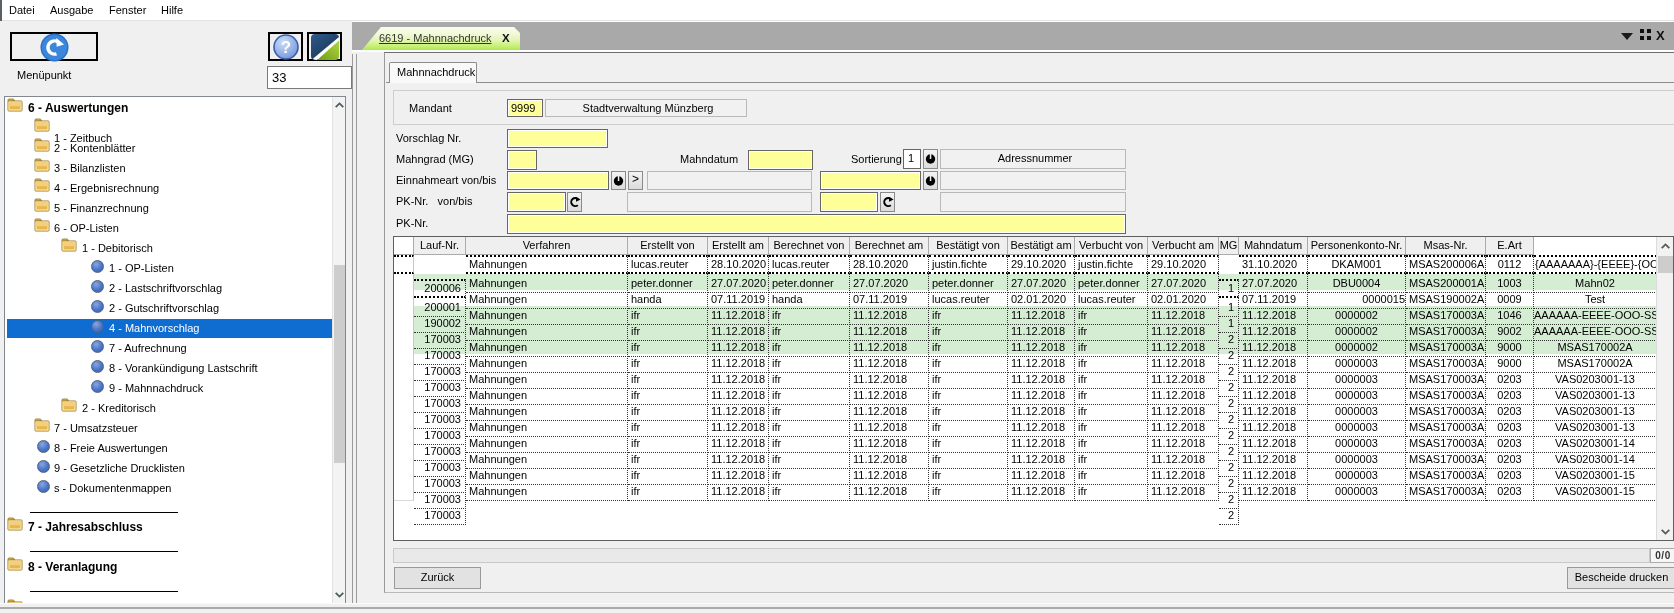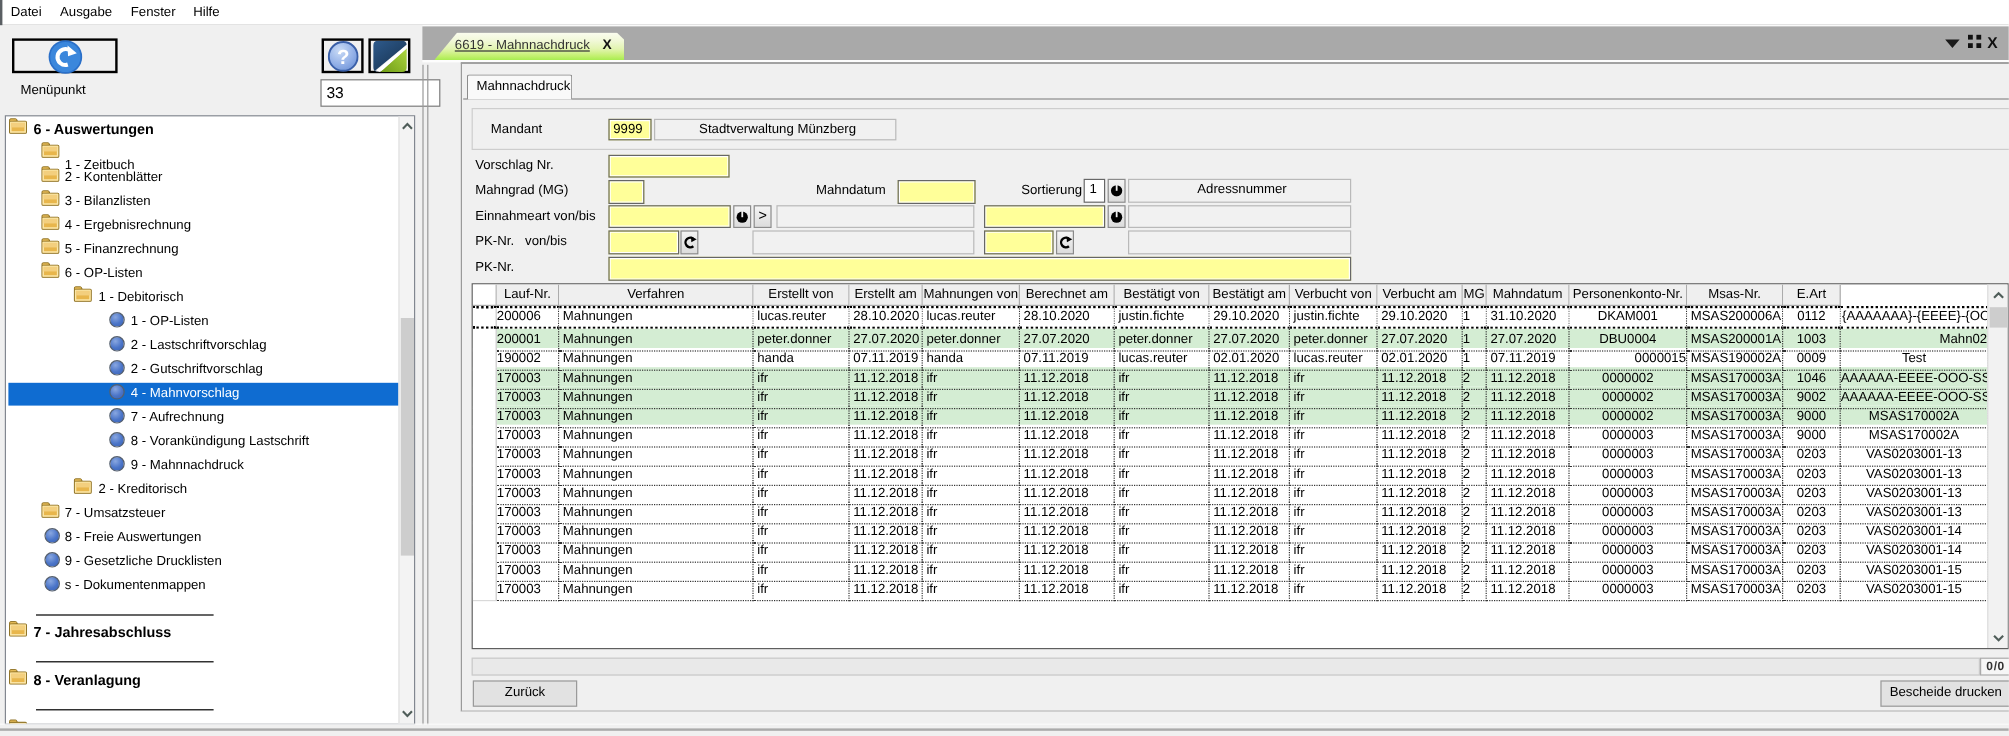--- a/index.html
+++ b/index.html
@@ -10,21 +10,21 @@
 #menubar { position:absolute; left:0; top:0; width:1674px; height:21px; background:#fff; border-bottom:1px solid #e3e3e3; }
 #menubar span { position:absolute; top:4px; }
 #winedge { position:absolute; left:0; top:0; width:2px; height:604px; background:#5a5f63; }
 
 
 #leftbg { position:absolute; left:0; top:21px; width:352px; height:592px; background:#f0f0f0; }
 #bigbtn { position:absolute; left:10px; top:32px; width:88px; height:29px; border:2px solid #000; background:#f0f0f0; }
 #menupunkt { position:absolute; left:17px; top:69px; }
 #qbtn { position:absolute; left:268px; top:32px; width:35px; height:29px; border:2px solid #000; background:#f0f0f0; text-align:center; }
 #logobtn { position:absolute; left:307px; top:32px; width:35px; height:29px; border:2px solid #000; background:#f0f0f0; }
-#inp33 { position:absolute; left:267px; top:66px; width:100px; height:23px; background:#fff; border:1px solid #7a7a7a; padding:3px 0 0 4px; font-size:13px; }
+#inp33 { position:absolute; left:267px; top:66px; width:85px; height:23px; background:#fff; border:1px solid #7a7a7a; padding:3px 0 0 4px; font-size:13px; }
 
 
 #tree { position:absolute; left:4px; top:96px; width:342px; height:508px; background:#fff; border:1px solid #828790; overflow:hidden; }
 .titem { position:absolute; width:16px; height:16px; }
 .tcirc { display:block; width:13px; height:13px; margin-top:2px; border-radius:50%; background:radial-gradient(circle at 38% 30%, #89a7e0 0%, #4a74c8 55%, #3b62b4 100%); border:1px solid #56606e; }
 .ttext { position:absolute; height:20px; line-height:20px; white-space:nowrap; }
 .ttext.b { font-weight:bold; font-size:12px; }
 .ttext.w { color:#fff; }
 .tsel { position:absolute; left:2px; width:326px; height:19px; background:#0f6cd1; }
 .tsep { position:absolute; left:25px; width:148px; height:1px; background:#000; }
@@ -62,21 +62,21 @@
 #grid { position:absolute; left:8px; top:183px; width:1281px; height:305px; background:#fff; border:1px solid #5f5f5f; overflow:hidden; }
 .thead { position:absolute; left:0; top:0; height:18px; display:flex; }
 .hc { height:18px; background:#efefef; border-right:1px solid #ababab; border-bottom:1px solid #ababab; text-align:center; line-height:17px; overflow:hidden; white-space:nowrap; }
 .hc:first-child { background:#fff; }
 .trow { display:flex; height:16px; background:#fff; }
 .trow.g { background:#d4edd3; }
 .trows { position:absolute; left:0; top:18px; }
 .dc { height:19px; line-height:18px; border-right:1px dotted #333; border-bottom:1px dotted #333; overflow:hidden; white-space:nowrap; }
 .dc.sel { background:#fff !important; border-right:1px solid #c9c9c9; border-bottom:1px solid #d9d9d9; }
 .al { text-align:left; padding-left:3px; }
-.ar { text-align:left; padding-right:4px; }
+.ar { text-align:right; padding-right:4px;margin-top:24px; }
 .ac { text-align:center; }
 .trow.focus .dc { border-top:2px dotted #000; border-bottom:2px dotted #000; height:19px; line-height:15px; }
 .trow.focus { height:19px; }
 #vscroll { position:absolute; right:0; top:0; width:17px; height:303px; background:#f2f2f2; border-left:1px solid #dcdcdc; }
 #vthumb { position:absolute; left:1px; top:19px; width:15px; height:17px; background:#cdcdcd; }
 
 
 #hscroll { position:absolute; left:8px; top:495px; width:1257px; height:15px; background:#e9e9e9; border:1px solid #c9c9c9; }
 #counter { position:absolute; left:1265px; top:495px; width:26px; height:15px; background:#f6f6f6; border:1px solid #ababab; font-size:10px; font-weight:bold; color:#333; text-align:center; line-height:14px; letter-spacing:0.5px; }
 .btn { position:absolute; height:22px; background:#e2e2e2; border:1px solid #9a9a9a; text-align:center; padding-top:3px; }
@@ -368,21 +368,21 @@
 <div class="gf" style="left:555px;top:139px;width:186px;height:20px;"></div>
 <div class="flabel" style="left:11px;top:160px;height:20px;line-height:20px;">PK-Nr.</div>
 <div class="yf" style="left:122px;top:161px;width:619px;height:20px;"></div>
   <div id="grid">
 <div class="thead">
 <div class="hc" style="width:20px;"></div>
 <div class="hc" style="width:52px;">Lauf-Nr.</div>
 <div class="hc" style="width:162px;">Verfahren</div>
 <div class="hc" style="width:80px;">Erstellt von</div>
 <div class="hc" style="width:61px;">Erstellt am</div>
-<div class="hc" style="width:81px;">Mahnungen von</div>
+<div class="hc" style="width:81px;">Berechnet von</div>
 <div class="hc" style="width:79px;">Berechnet am</div>
 <div class="hc" style="width:79px;">Bestätigt von</div>
 <div class="hc" style="width:67px;">Bestätigt am</div>
 <div class="hc" style="width:73px;">Verbucht von</div>
 <div class="hc" style="width:71px;">Verbucht am</div>
 <div class="hc" style="width:20px;">MG</div>
 <div class="hc" style="width:69px;">Mahndatum</div>
 <div class="hc" style="width:98px;">Personenkonto-Nr.</div>
 <div class="hc" style="width:80px;">Msas-Nr.</div>
 <div class="hc" style="width:48px;">E.Art</div>
@@ -418,21 +418,21 @@
 <div class="dc al" style="width:79px;">27.07.2020</div>
 <div class="dc al" style="width:79px;">peter.donner</div>
 <div class="dc al" style="width:67px;">27.07.2020</div>
 <div class="dc al" style="width:73px;">peter.donner</div>
 <div class="dc al" style="width:71px;">27.07.2020</div>
 <div class="dc ar" style="width:20px;">1</div>
 <div class="dc al" style="width:69px;">27.07.2020</div>
 <div class="dc ac" style="width:98px;">DBU0004</div>
 <div class="dc al" style="width:80px;">MSAS200001A</div>
 <div class="dc ac" style="width:48px;">1003</div>
-<div class="dc ac" style="width:123px;text-align:right;">Mahn02</div>
+<div class="dc ac" style="width:123px;">Mahn02</div>
 </div>
 <div class="trow">
 <div class="dc sel" style="width:20px;"></div>
 <div class="dc ar" style="width:52px;">190002</div>
 <div class="dc al" style="width:162px;">Mahnungen</div>
 <div class="dc al" style="width:80px;">handa</div>
 <div class="dc al" style="width:61px;">07.11.2019</div>
 <div class="dc al" style="width:81px;">handa</div>
 <div class="dc al" style="width:79px;">07.11.2019</div>
 <div class="dc al" style="width:79px;">lucas.reuter</div>

